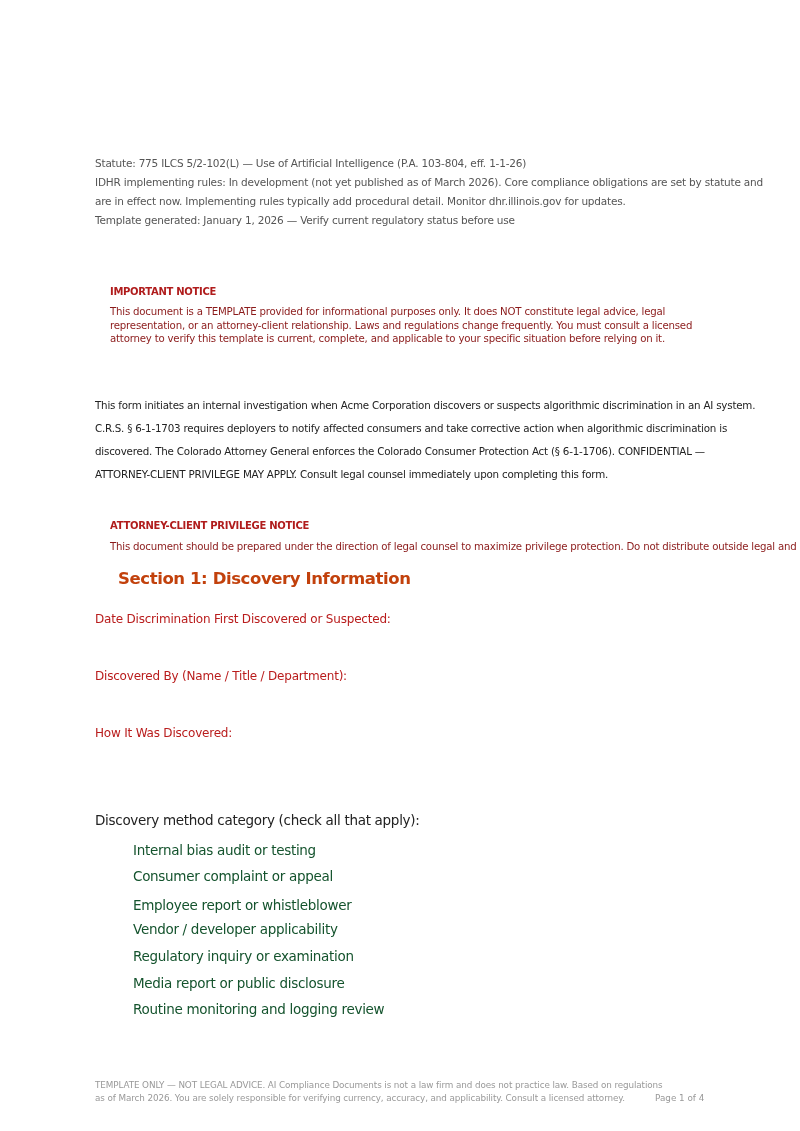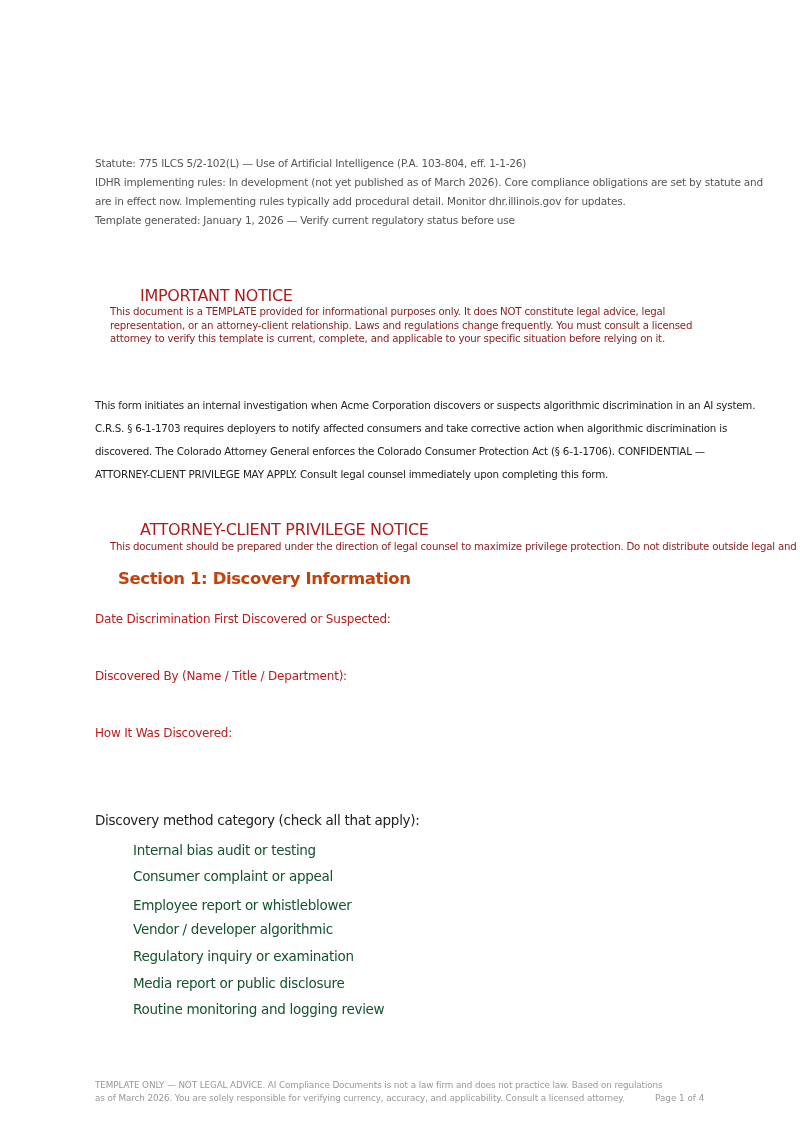--- a/index.html
+++ b/index.html
@@ -1,20 +1,20 @@
 <!DOCTYPE html>
 <html><head>
 <meta charset="utf-8">
 <style>
   html, body { margin: 0; padding: 0; background: #ffffff; }
   body { width: 800px; height: 1131px; position: relative; overflow: hidden;
          font-family: "DejaVu Sans", "Liberation Sans", sans-serif; color: #222; }
   .abs { position: absolute; white-space: nowrap; }
   .meta { left: 95px; font-size: 10.5px; color: #555; letter-spacing: -0.2px; }
-  .notice-title { left: 110px; font-size: 16px; font-weight: normal; color: #b01c1c; letter-spacing: -0.3px; margin-left: 30px; }
+  .notice-title { left: 110px; font-size: 10px; font-weight: bold; color: #b01c1c; letter-spacing: -0.3px; }
   .notice-line { left: 110px; font-size: 10.2px; color: #8b1a1a; letter-spacing: -0.2px; }
   .intro { left: 95px; font-size: 10.3px; color: #222; letter-spacing: -0.2px; margin-top: 15px; }
   .section-title { left: 118px; top: 569px; font-size: 16.5px; font-weight: bold; color: #c2410c; letter-spacing: -0.4px; }
   .field-label { left: 95px; font-size: 12px; color: #b91c1c; letter-spacing: -0.2px; }
   .cat-label { left: 95px; top: 812px; font-size: 13.5px; color: #222; letter-spacing: -0.3px; }
   .opt { left: 133px; font-size: 13.5px; color: #14532d; letter-spacing: -0.3px; cursor: pointer; }
   .footer { left: 95px; font-size: 8.8px; color: #999; letter-spacing: -0.1px; }
   .page-num { left: 655px; top: 1093px; font-size: 8.8px; color: #999; }
 </style>
 </head>
@@ -55,21 +55,21 @@
     <div class="abs field-label" style="top:669px">Discovered By (Name / Title / Department):</div>
     <div class="abs field-label" style="top:726px">How It Was Discovered:</div>
   </div>
 
   <div class="abs cat-label">Discovery method category (check all that apply):</div>
 
   <div>
     <div class="abs opt" style="top:842px">Internal bias audit or testing</div>
     <div class="abs opt" style="top:868px">Consumer complaint or appeal</div>
     <div class="abs opt" style="top:897px">Employee report or whistleblower</div>
-    <div class="abs opt" style="top:921px">Vendor / developer algorithmic</div>
+    <div class="abs opt" style="top:921px">Vendor / developer applicability</div>
     <div class="abs opt" style="top:948px">Regulatory inquiry or examination</div>
     <div class="abs opt" style="top:975px">Media report or public disclosure</div>
     <div class="abs opt" style="top:1001px">Routine monitoring and logging review</div>
   </div>
 
   <div>
     <div class="abs footer" style="top:1080px">TEMPLATE ONLY — NOT LEGAL ADVICE. AI Compliance Documents is not a law firm and does not practice law. Based on regulations</div>
     <div class="abs footer" style="top:1093px">as of March 2026. You are solely responsible for verifying currency, accuracy, and applicability. Consult a licensed attorney.</div>
     <div class="abs page-num">Page 1 of 4</div>
   </div>

